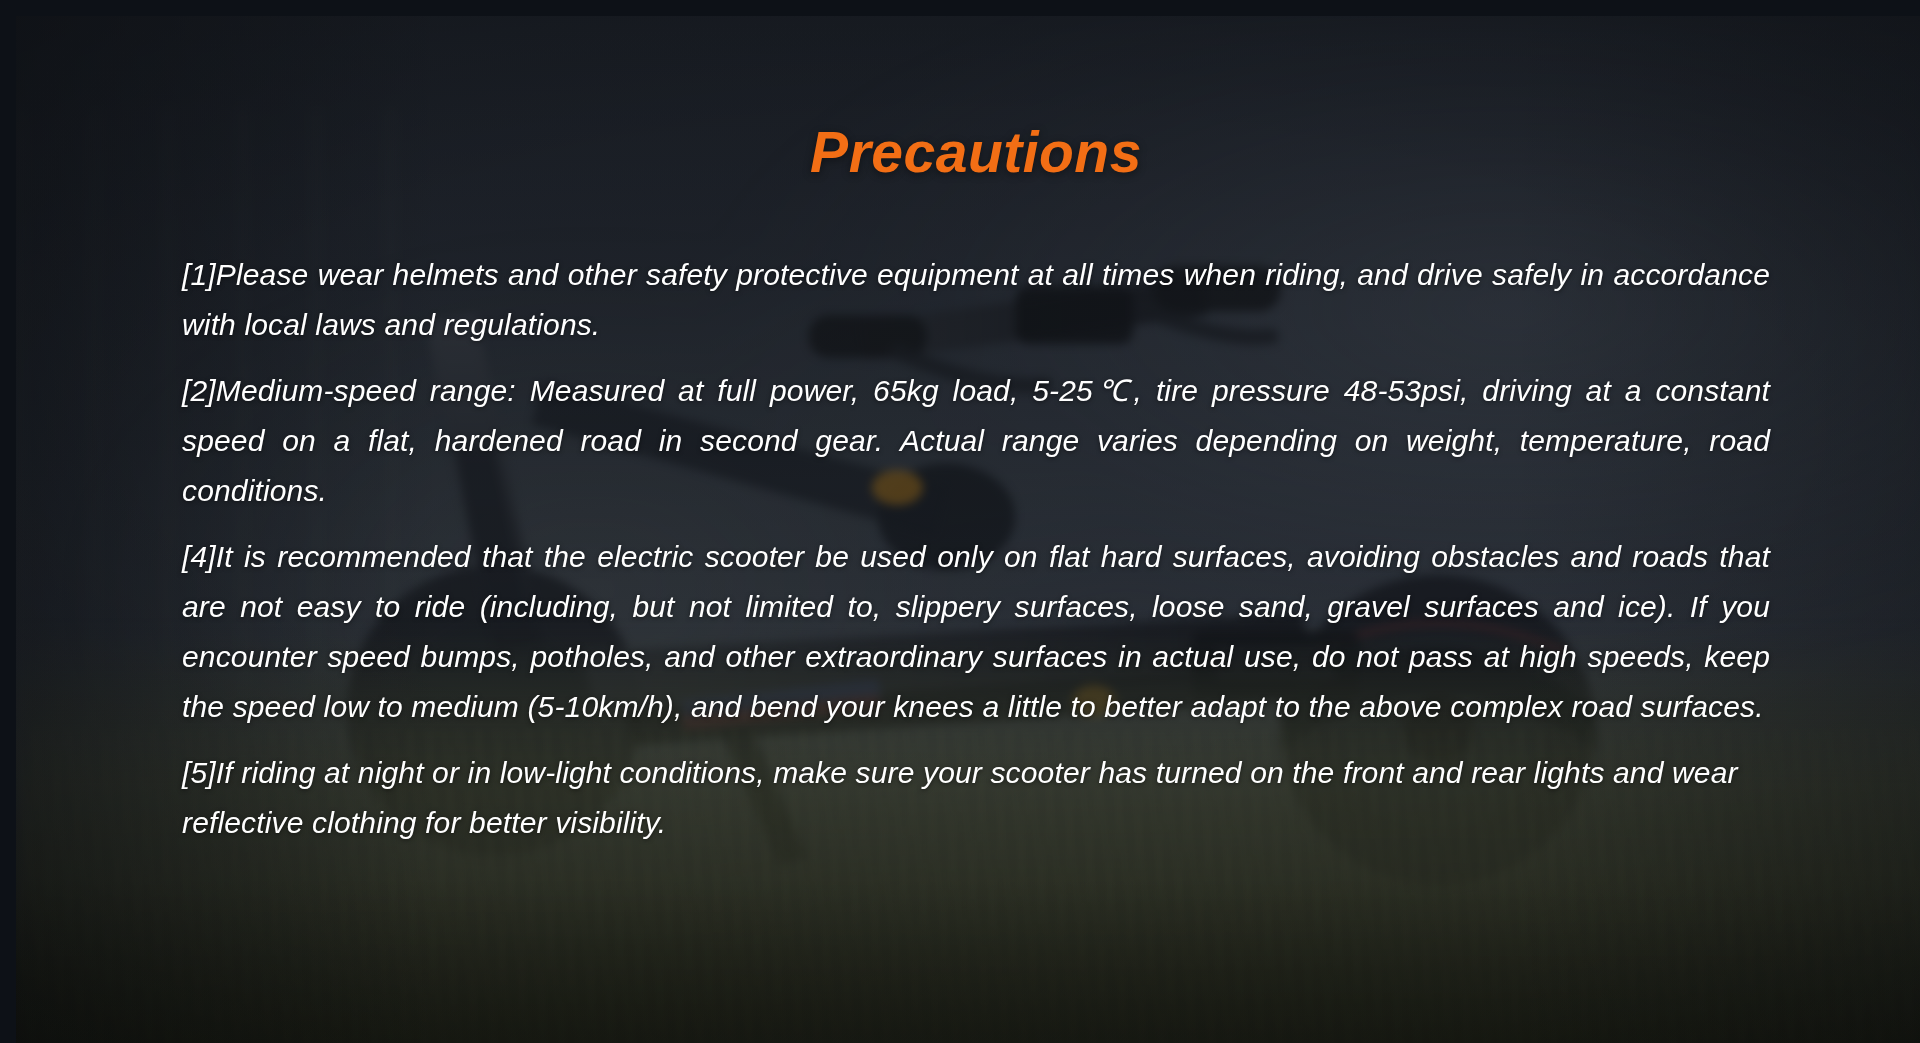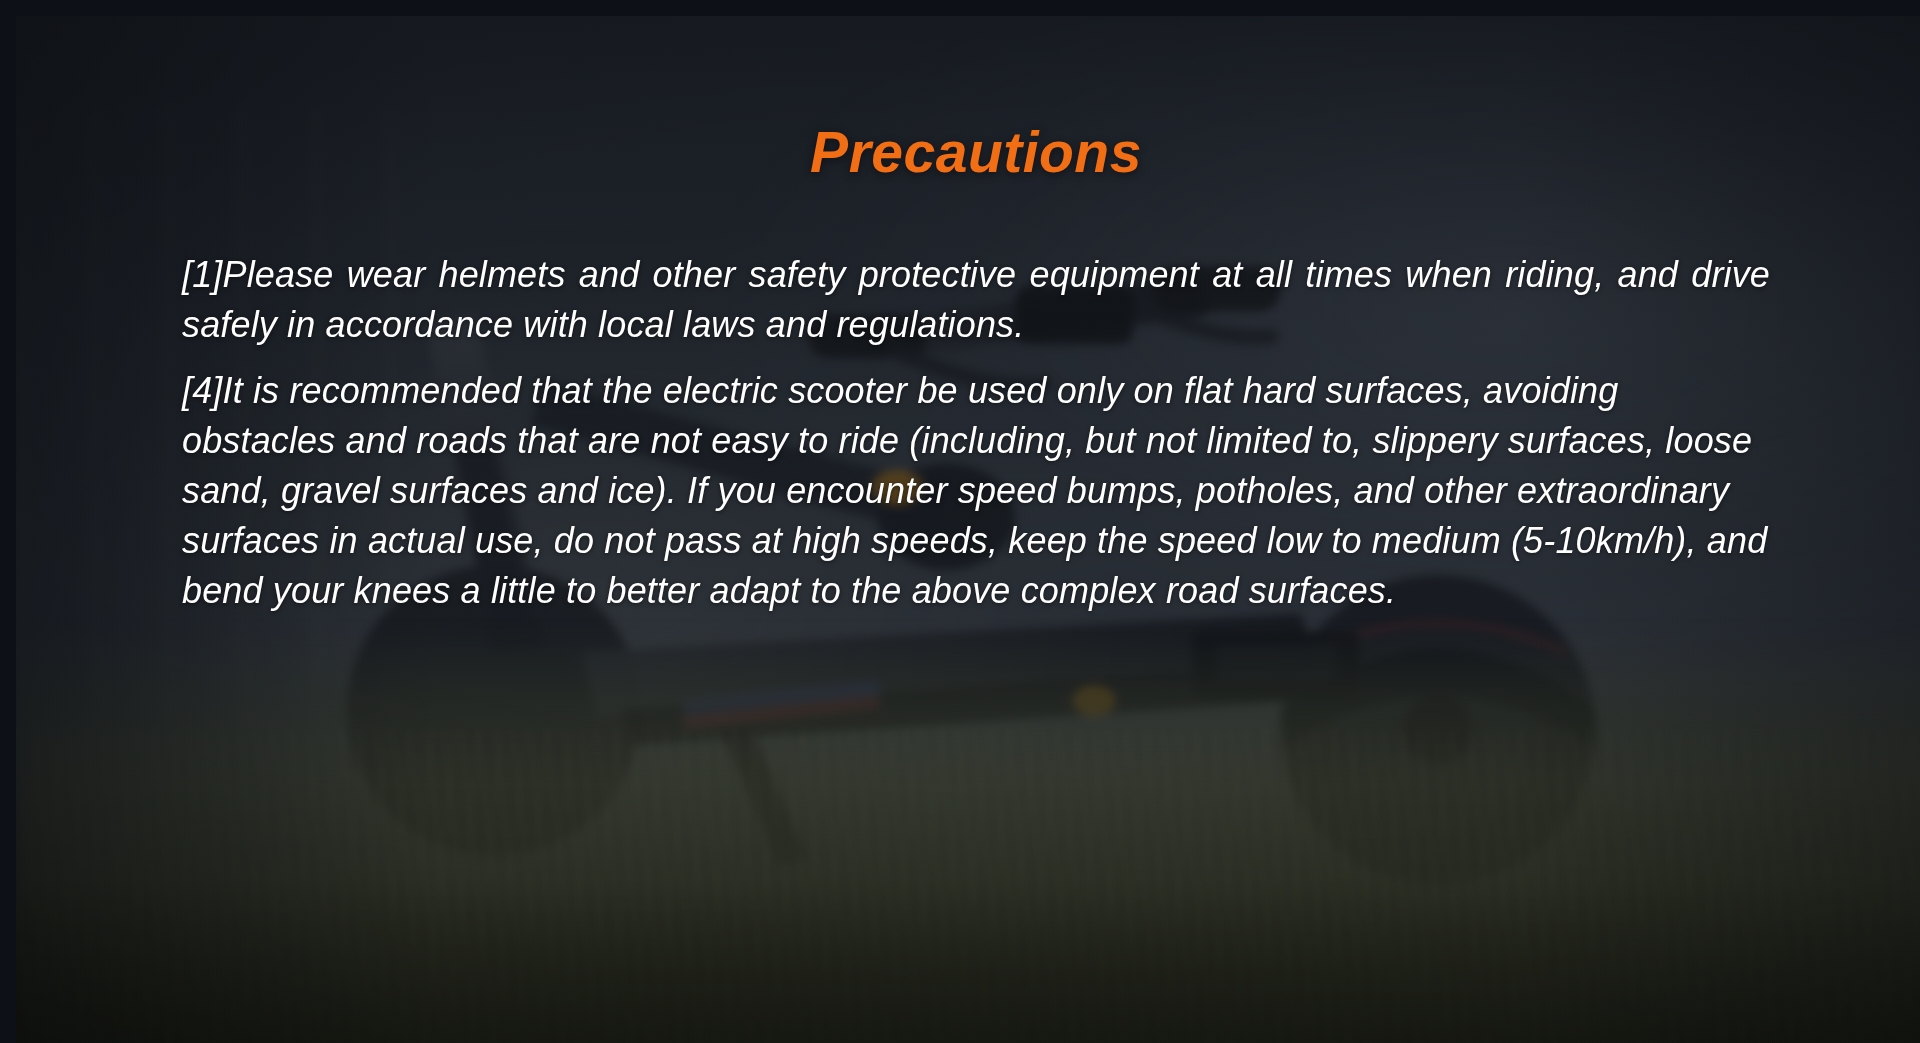--- a/index.html
+++ b/index.html
@@ -132,21 +132,21 @@
   .body-block {
     position: absolute;
     left: 150px;
     top: 218px;
     width: 1620px;
   }
 
   .para {
     color: #ffffff;
     font-family: "Liberation Sans", sans-serif;
-    font-size: 36px;
+    font-size: 30px;
     font-style: italic;
     font-weight: 500;
     line-height: 50px;
     text-align: justify;
     text-justify: inter-word;
     letter-spacing: 0.15px;
     text-shadow: 0 1px 4px rgba(0,0,0,0.55);
     margin: 0;
   }
   .para:last-child { text-align: left; }
@@ -222,17 +222,19 @@
   <div class="bg-grass-dark"></div>
   <div class="bg-layer bg-vignette"></div>
   <div class="bg-layer bg-scrim"></div>
 
   <div class="content">
 
     <h1 class="page-title">Precautions</h1>
 
     <div class="body-block">
       <p class="para">[1]Please wear helmets and other safety protective equipment at all times when riding, and drive safely in accordance with local laws and regulations.</p>
+      <p class="para">[2]Medium-speed range: Measured at full power, 65kg load, 5-25℃, tire pressure 48-53psi, driving at a constant speed on a flat, hardened road in second gear. Actual range varies depending on weight, temperature, road conditions.</p>
       <p class="para">[4]It is recommended that the electric scooter be used only on flat hard surfaces, avoiding obstacles and roads that are not easy to ride (including, but not limited to, slippery surfaces, loose sand, gravel surfaces and ice). If you encounter speed bumps, potholes, and other extraordinary surfaces in actual use, do not pass at high speeds, keep the speed low to medium (5-10km/h), and bend your knees a little to better adapt to the above complex road surfaces.</p>
+      <p class="para">[5]If riding at night or in low-light conditions, make sure your scooter has turned on the front and rear lights and wear reflective clothing for better visibility.</p>
     </div>
 
   </div>
 </div>
 
 </body></html>

